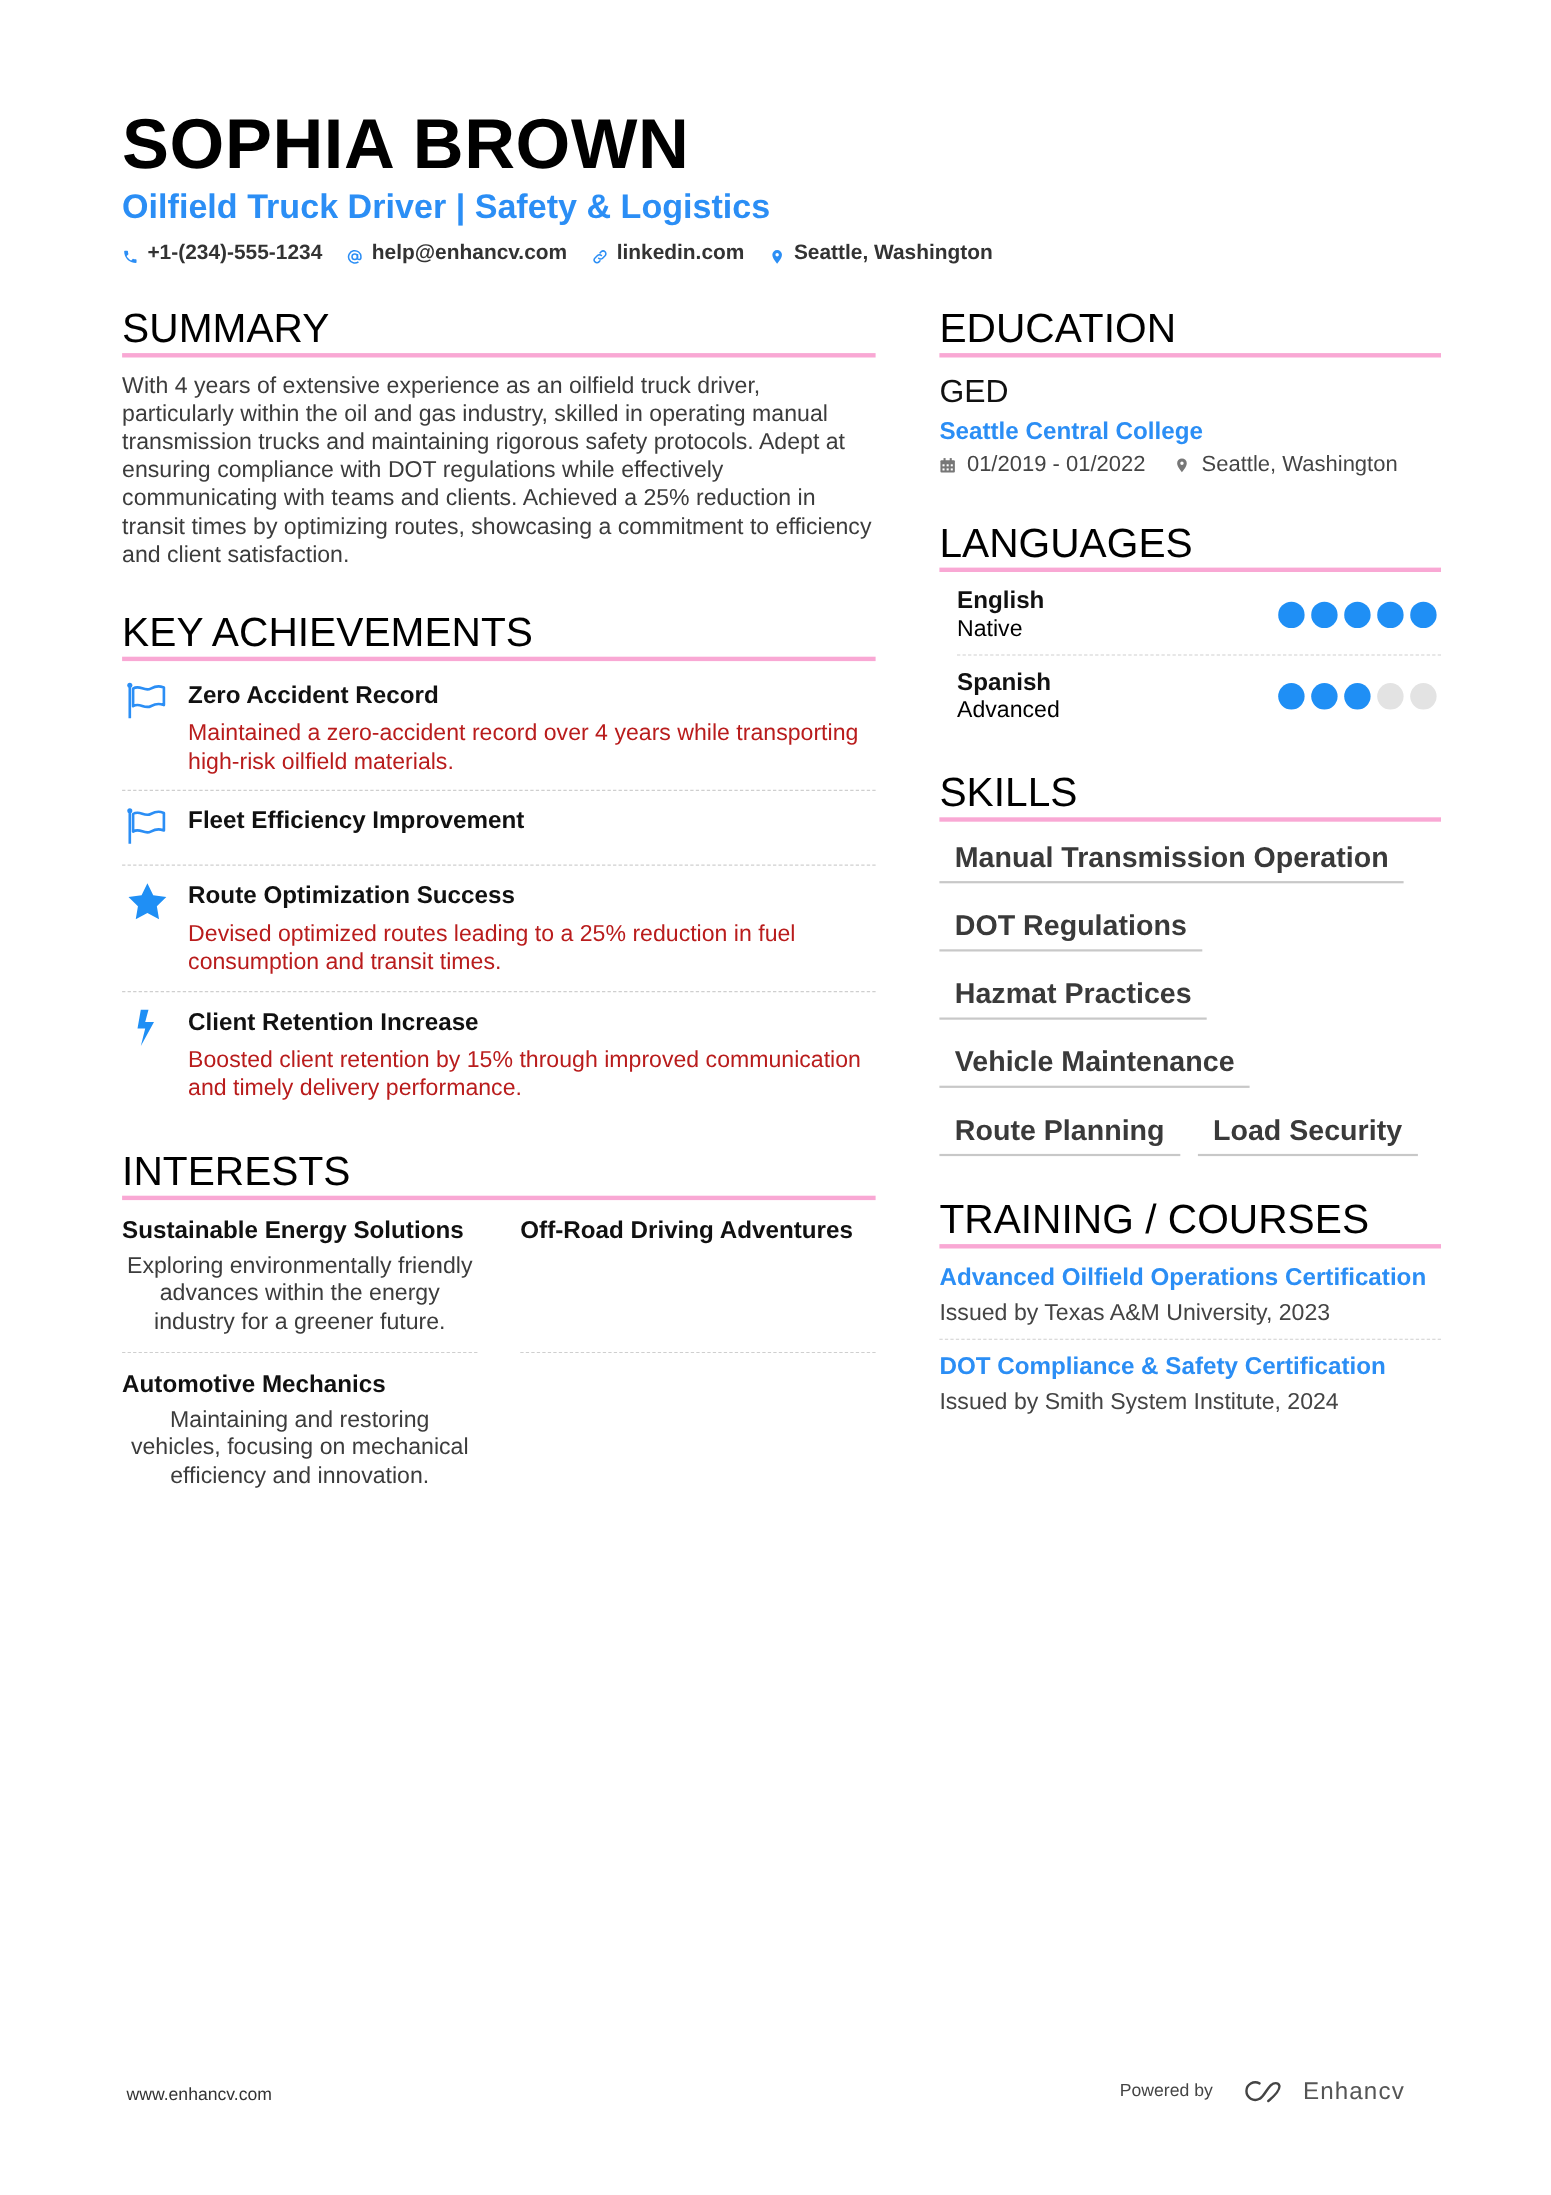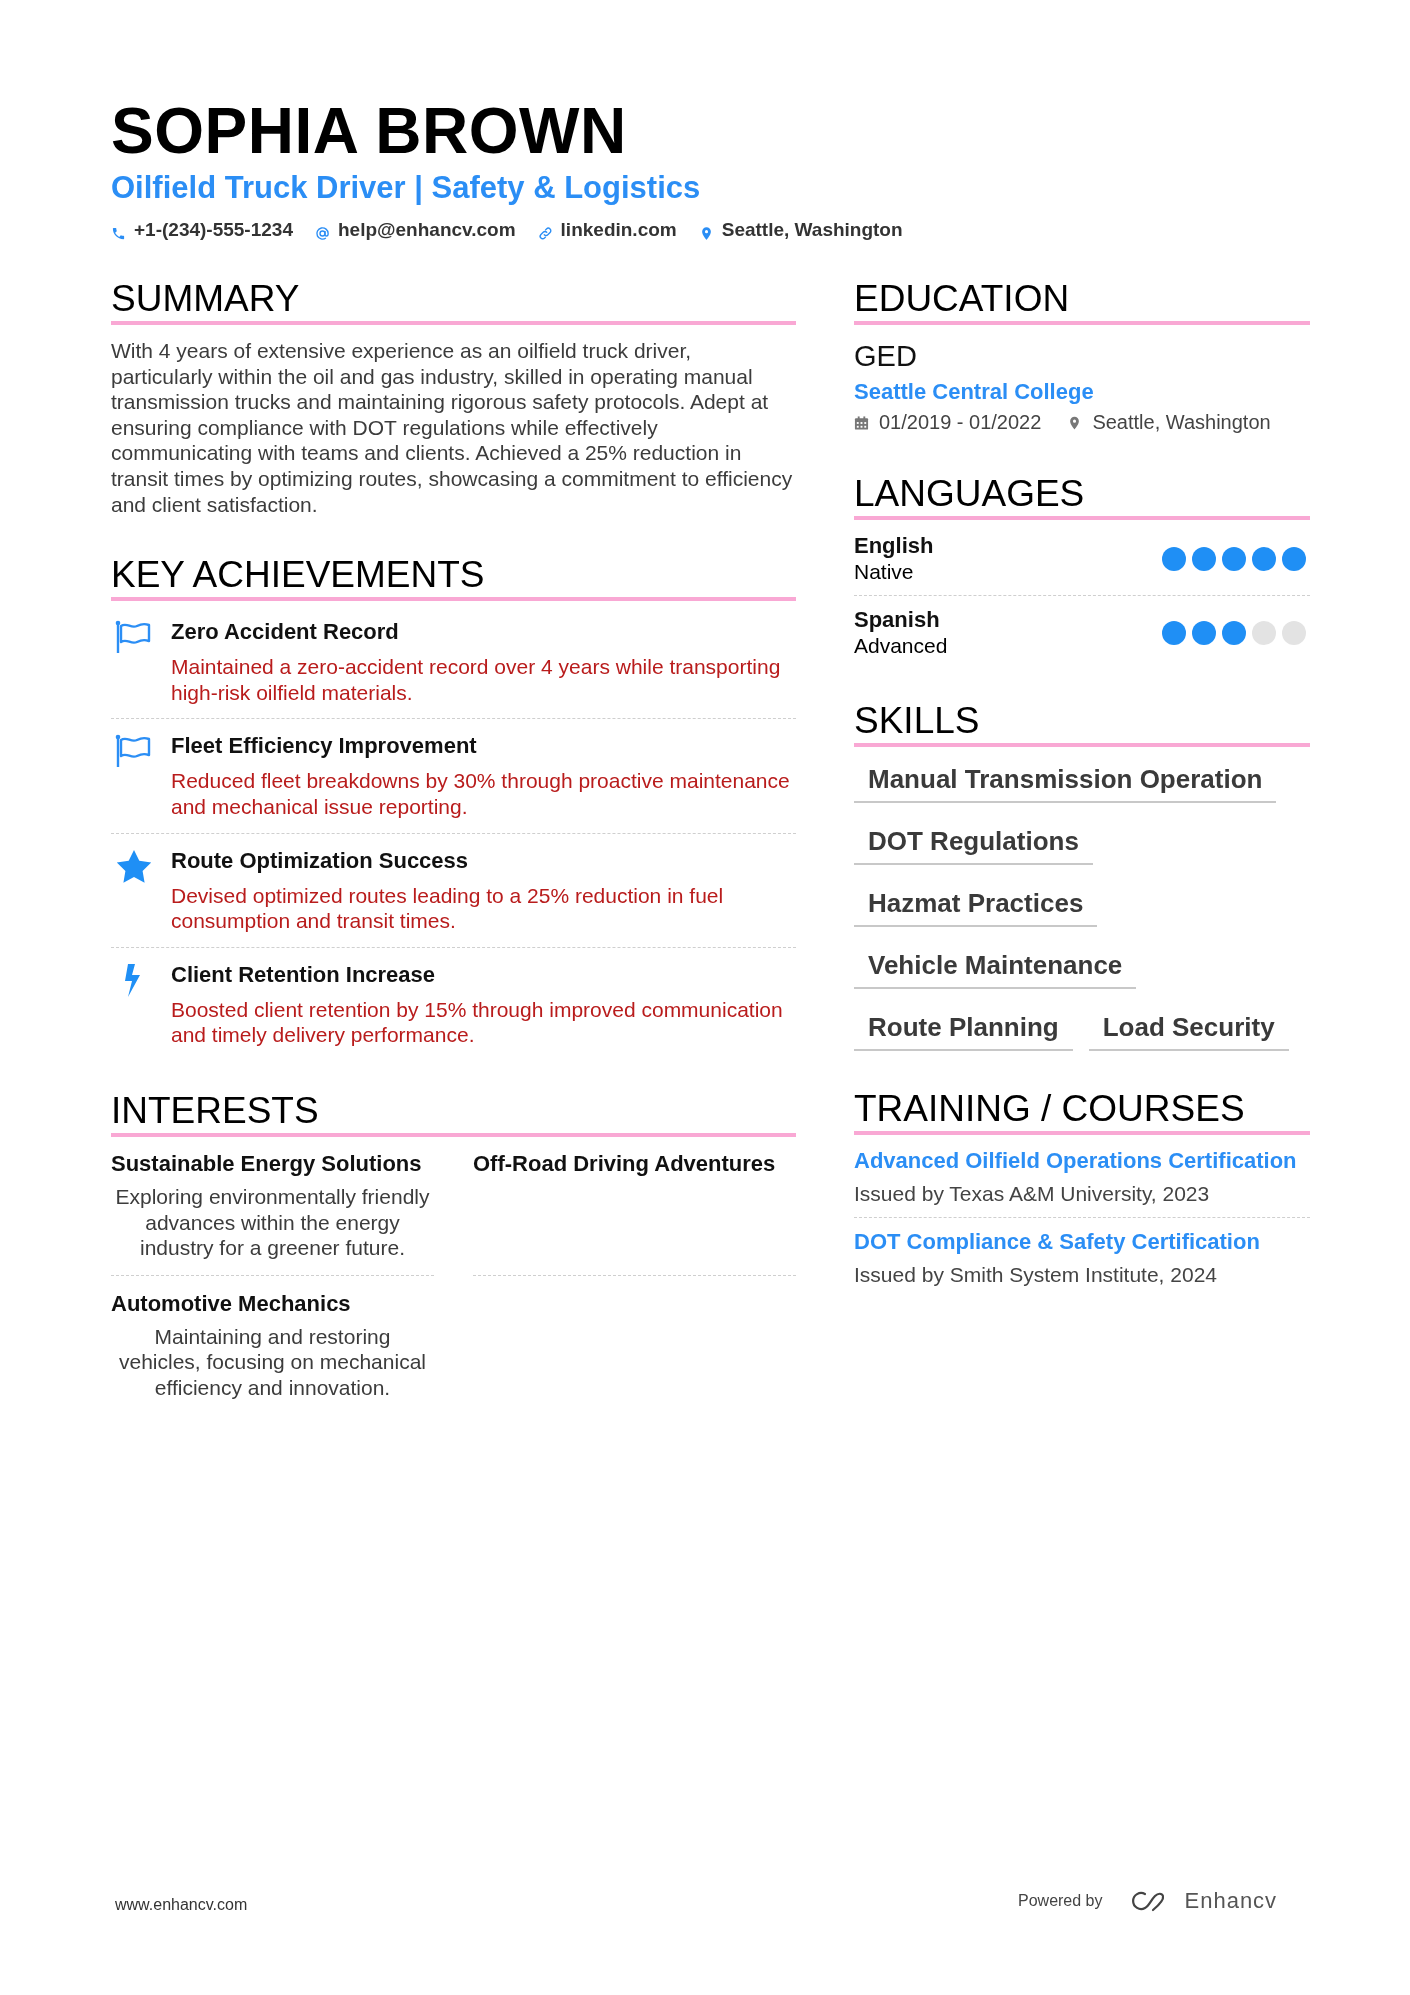--- a/index.html
+++ b/index.html
@@ -118,21 +118,20 @@
         </div>
       </div>
       <div class="ach">
         <div class="ach-icon"><svg viewBox="0 0 38 34">
               <circle cx="3" cy="3" r="2.3" fill="#2b8ef5"></circle>
               <line x1="3" y1="3" x2="3" y2="33" stroke="#2b8ef5" stroke-width="2.4"></line>
               <path d="M6 6c6-4 10 3 16 0s9-2 12-1v16c-3-1-6-2-12 1s-10-4-16 0z" fill="none" stroke="#2b8ef5" stroke-width="2.4" stroke-linejoin="round"></path>
             </svg></div>
         <div>
           <div class="ach-title">Fleet Efficiency Improvement</div>
-          <div class="ach-desc">Reduced fleet breakdowns by 30% through proactive maintenance and mechanical issue reporting.</div>
         </div>
       </div>
       <div class="ach">
         <div class="ach-icon"><svg viewBox="0 0 38 34">
               <path fill="#1f8ff5" d="M19 1l5.3 10.8 11.9 1.7-8.6 8.4 2 11.8L19 28.1 8.4 33.7l2-11.8L1.8 13.5l11.9-1.7z"></path>
             </svg></div>
         <div>
           <div class="ach-title">Route Optimization Success</div>
           <div class="ach-desc">Devised optimized routes leading to a 25% reduction in fuel consumption and transit times.</div>
         </div>
@@ -194,21 +193,21 @@
         <svg viewBox="0 0 24 24">
             <path fill="#777" d="M12 2a7 7 0 0 0-7 7c0 5.2 7 13 7 13s7-7.8 7-13a7 7 0 0 0-7-7zm0 9.5A2.5 2.5 0 1 1 12 6.5a2.5 2.5 0 0 1 0 5z"></path>
           </svg>
         <span>Seattle, Washington</span>
       </span>
     </div>
   </div>
 
   <div class="section" style="margin-bottom:30px;">
     <div class="sec-head">LANGUAGES</div>
-    <div style="margin-top:2px;">
+    <div style="margin-top:2px;margin-left:16px;">
       <div class="lang">
         <div>
           <div class="lang-name">English</div>
           <div class="lang-level">Native</div>
         </div>
         <div class="dots">
           <span class="dot on"></span>
           <span class="dot on"></span>
           <span class="dot on"></span>
           <span class="dot on"></span>

